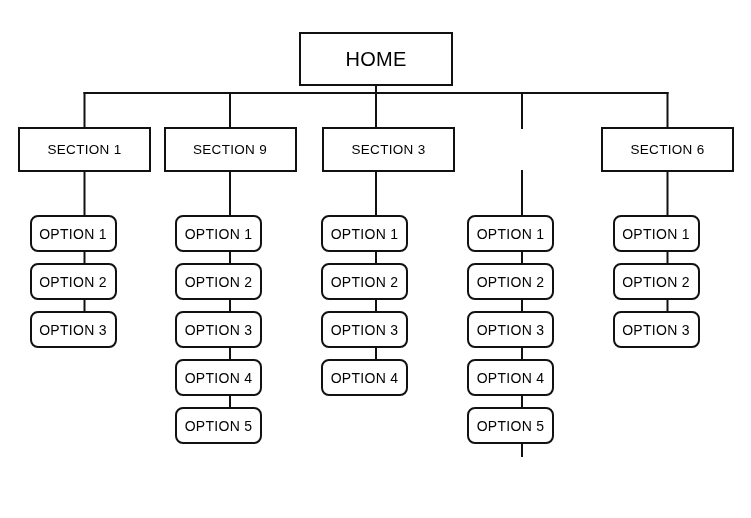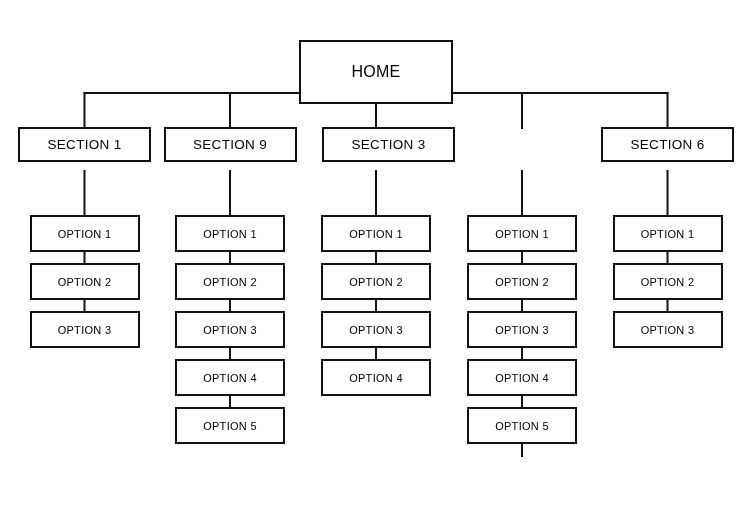--- a/index.html
+++ b/index.html
@@ -29,30 +29,31 @@
     border: 2px solid #111111;
     color: #000000;
     display: flex;
     align-items: center;
     justify-content: center;
     text-align: center;
     letter-spacing: 0.3px;
     white-space: nowrap;
   }
   .home-box {
-    left: 299px; top: 40px; width: 154px; height: 64px;
-    font-size: 16px;
+    left: 299px; top: 32px; width: 154px; height: 54px;
+    font-size: 20px;
   }
   .section-box {
-    top: 127px; width: 133px; height: 35px;
+    top: 127px; width: 133px; height: 45px;
     font-size: 13.5px;
   }
   .option-box {
-    width: 110px; height: 37px;
-    font-size: 11px;
+    width: 87px; height: 37px;
+    font-size: 14px;
+    border-radius: 8px;
   }
   line { stroke: #111111; stroke-width: 2px; }
 </style>
 </head>
 <body>
 
 <div class="canvas">
 
   <svg class="connectors" viewBox="0 0 751 518" xmlns="http://www.w3.org/2000/svg" aria-hidden="true">
 

